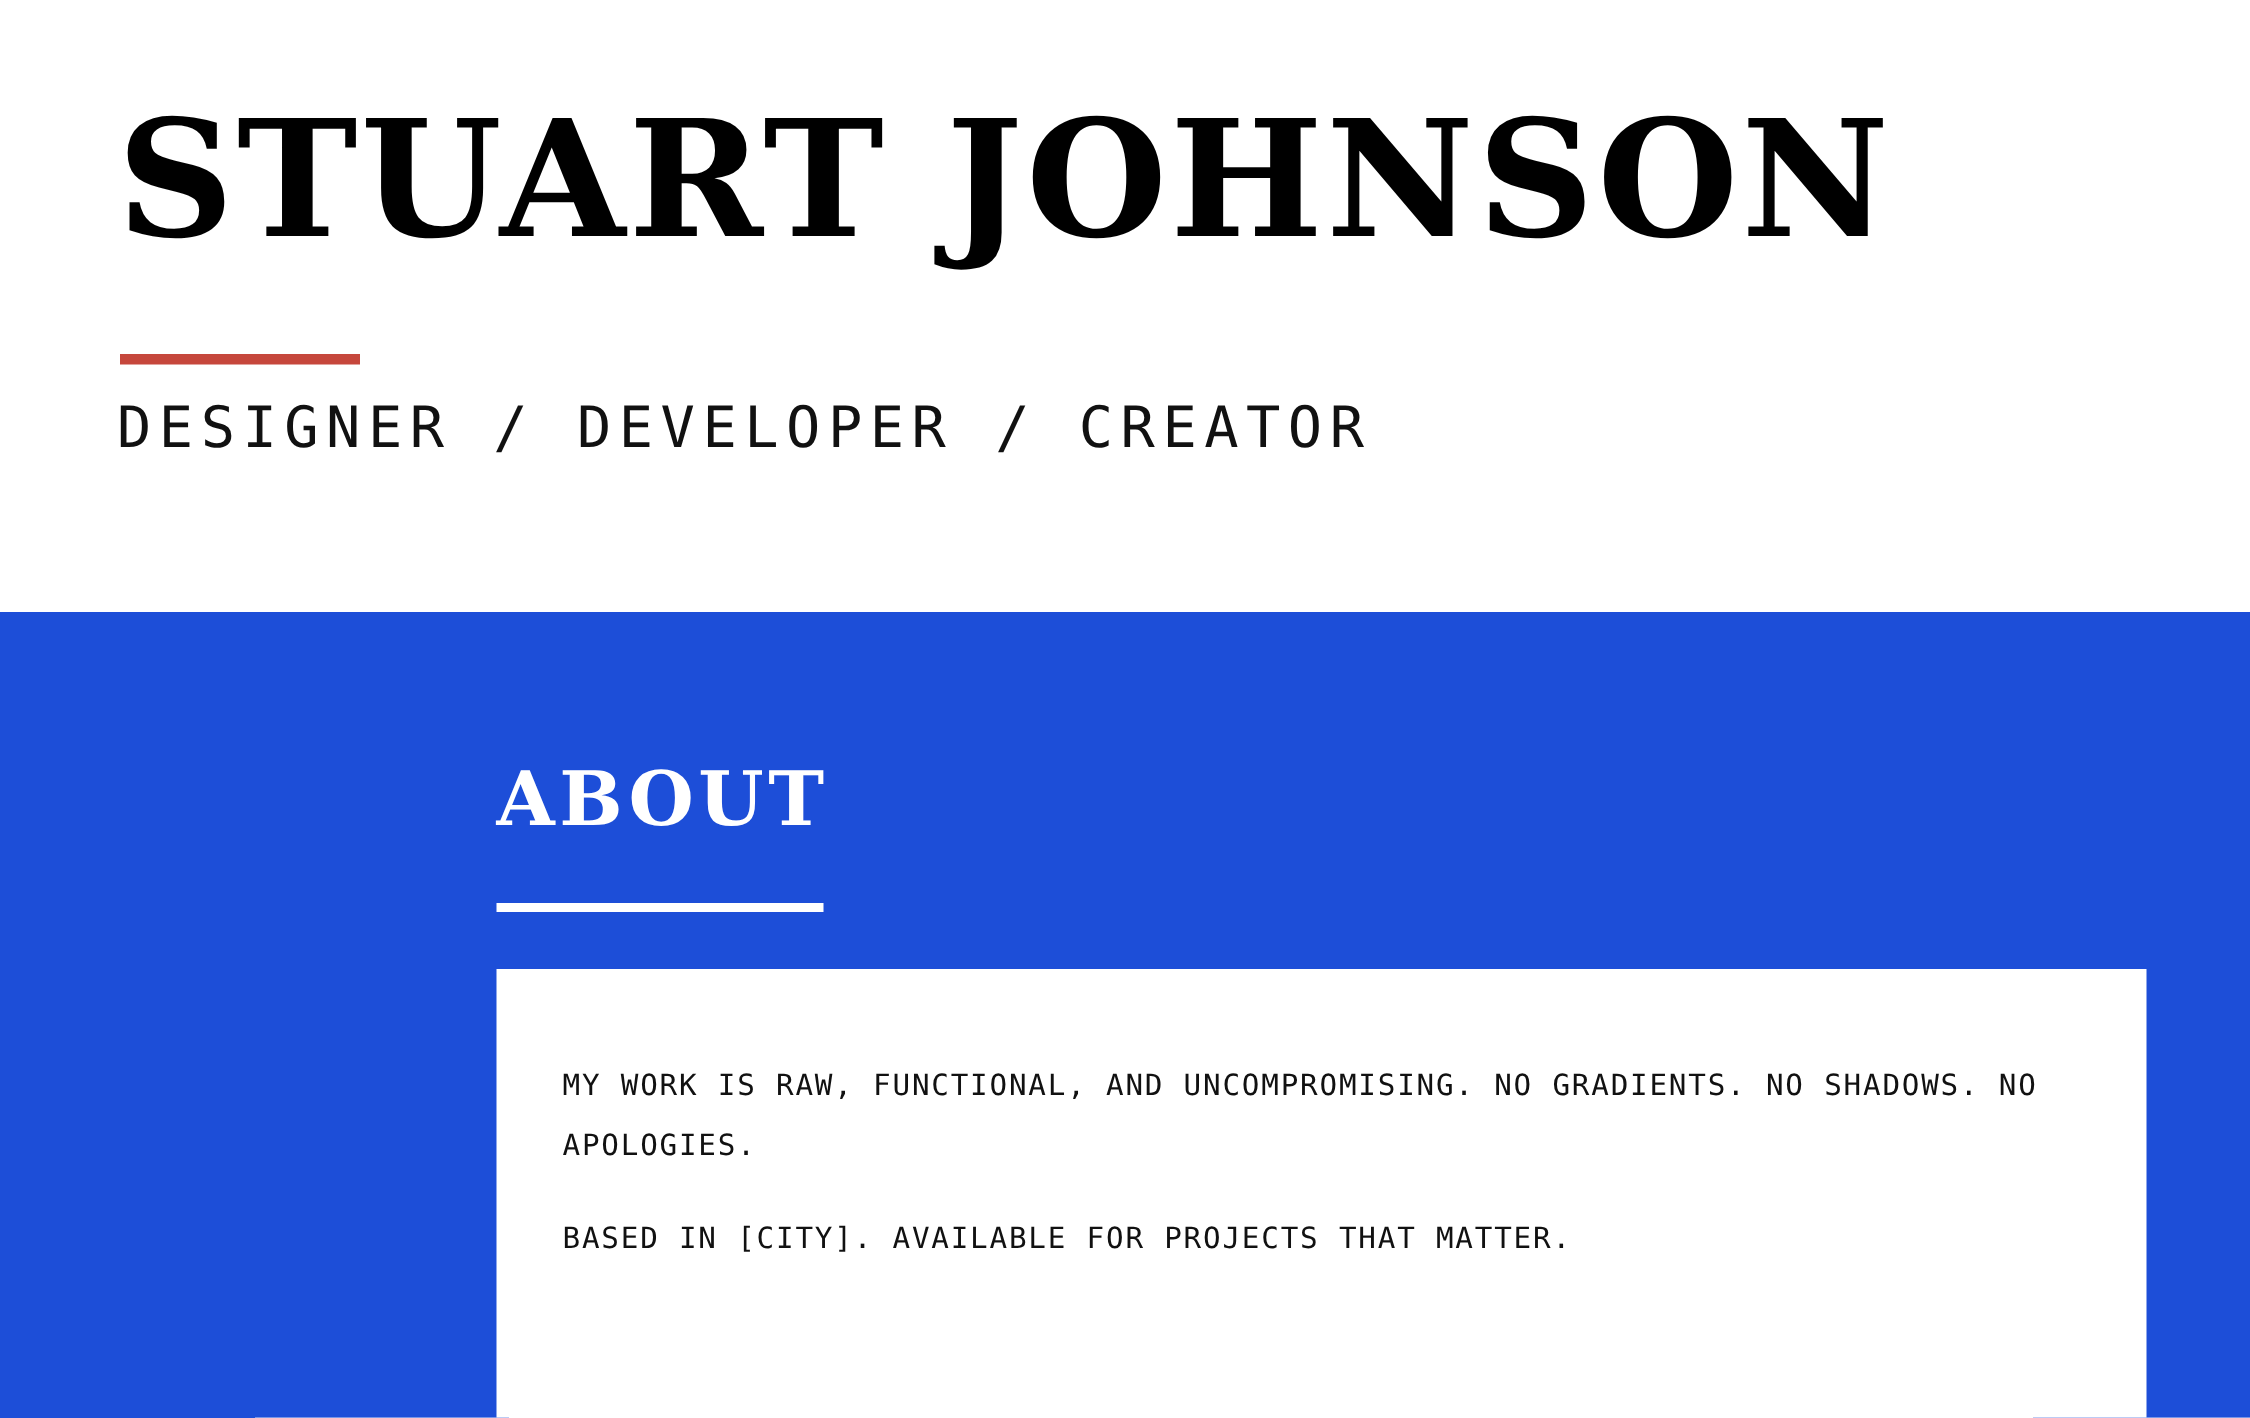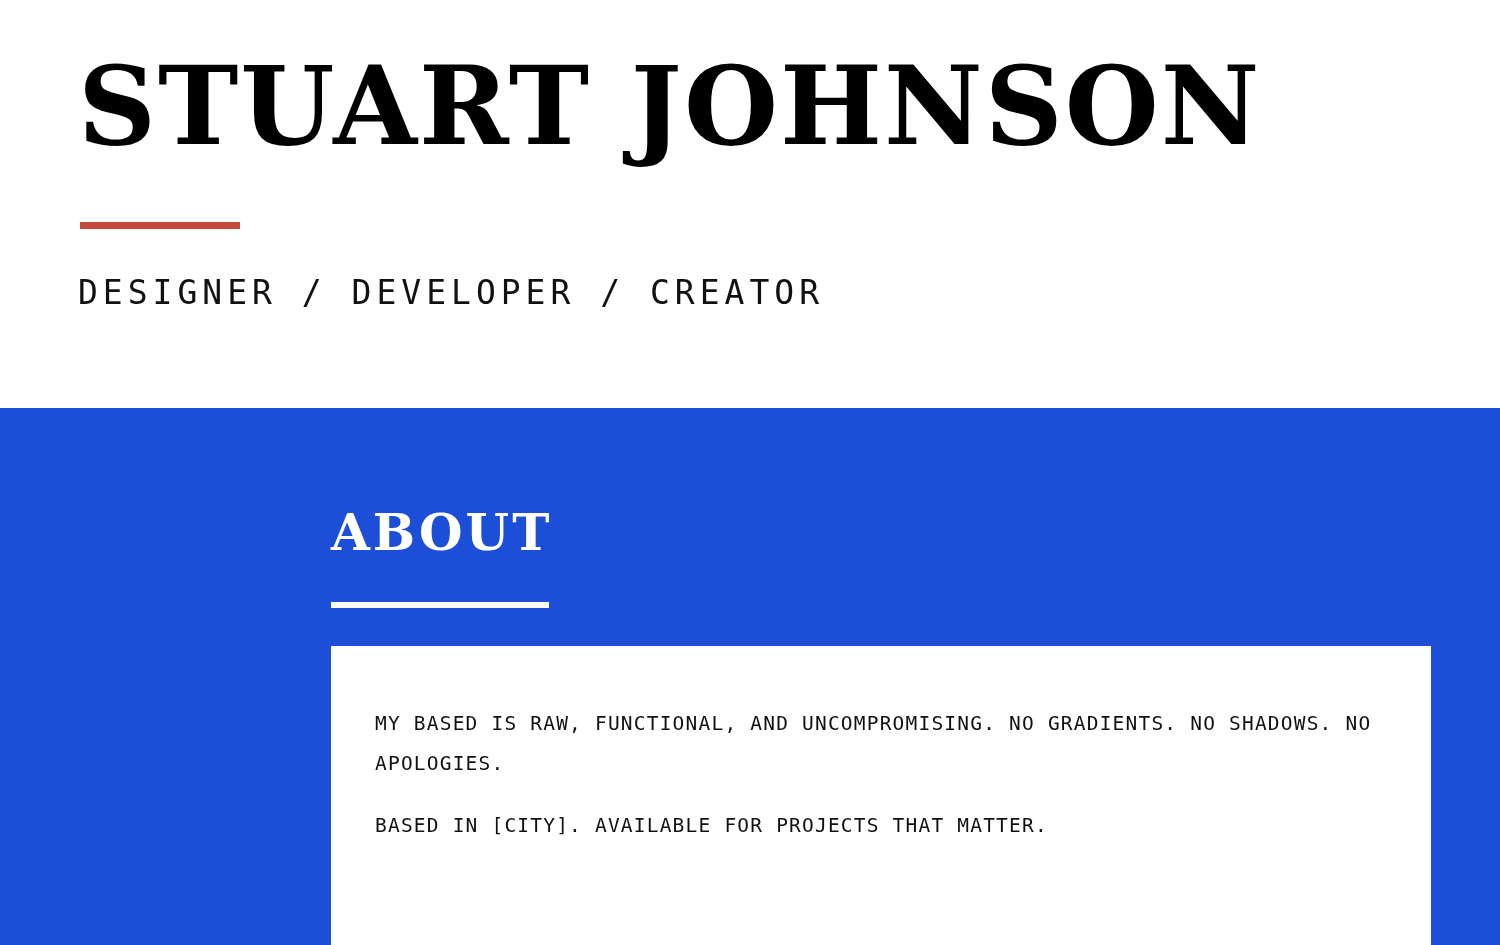--- a/index.html
+++ b/index.html
@@ -16,44 +16,44 @@
     width: 1500px;
     height: 945px;
     position: relative;
     background: #ffffff;
   }
 
   
   .hero {
     height: 320px;
     background: #ffffff;
-    padding: 52px 0 0 78px;
+    padding: 66px 0 0 78px;
   }
 
   .hero-name {
     font-family: "DejaVu Serif", serif;
     font-weight: 700;
     font-size: 108px;
     line-height: 1.0;
     letter-spacing: 2px;
     color: #000000;
     white-space: nowrap;
   }
 
   .hero-rule {
     width: 160px;
     height: 7px;
     background: #c6473c;
     margin: 62px 0 0 2px;
   }
 
   .hero-tagline {
-    margin-top: 44px;
+    margin-top: 20px;
     font-family: "DejaVu Sans Mono", monospace;
-    font-size: 33px;
+    font-size: 38px;
     letter-spacing: 5px;
     color: #111111;
     white-space: nowrap;
   }
 
   
   .about {
     position: absolute;
     top: 408px;
     left: 0;
@@ -113,20 +113,20 @@
   </header>
 
   <section class="about">
     <div class="about-inner">
 
       <h2 class="about-heading">ABOUT</h2>
 
       <div class="about-rule"></div>
 
       <div class="about-card">
-        <p>MY BASED IS RAW, FUNCTIONAL, AND UNCOMPROMISING. NO GRADIENTS. NO SHADOWS. NO APOLOGIES.</p>
+        <p>MY WORK IS RAW, FUNCTIONAL, AND UNCOMPROMISING. NO GRADIENTS. NO SHADOWS. NO APOLOGIES.</p>
         <p>BASED IN [CITY]. AVAILABLE FOR PROJECTS THAT MATTER.</p>
       </div>
 
     </div>
   </section>
 
 </div>
 
 </body></html>

